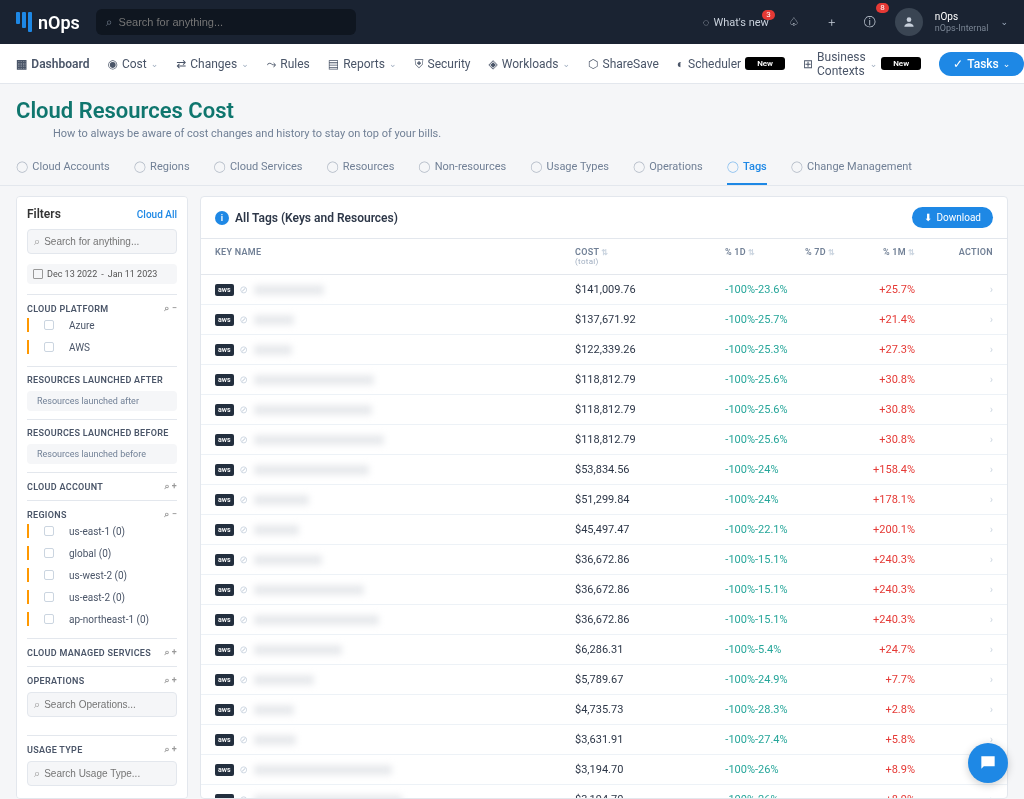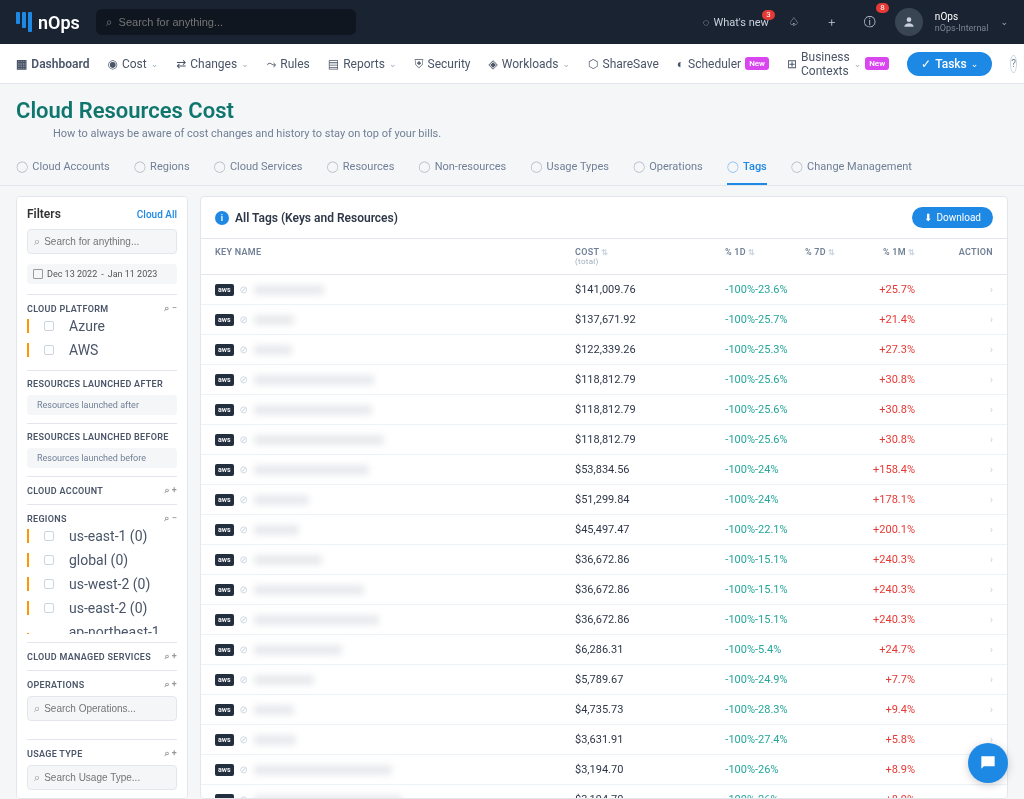--- a/index.html
+++ b/index.html
@@ -21,21 +21,21 @@
 .icon-btn { width: 26px; height: 26px; border-radius: 50%; display: flex; align-items: center; justify-content: center; position: relative; cursor: pointer; }
 .avatar-circle { width: 28px; height: 28px; background: #3a4553; border-radius: 50%; display: flex; align-items: center; justify-content: center; }
 .user-info { display: flex; flex-direction: column; font-size: 10px; line-height: 1.2; }
 .user-info .name { color: #fff; }
 .user-info .org { color: #7a8594; font-size: 9px; }
 
 
 .navbar { background: #fff; height: 40px; display: flex; align-items: center; padding: 0 16px; gap: 18px; border-bottom: 1px solid #e3e7ed; font-size: 12px; color: #4a5568; }
 .nav-item { display: flex; align-items: center; gap: 4px; cursor: pointer; }
 .nav-item.active { font-weight: 600; }
-.nav-badge-new { background: #d946ef; color: #fff; font-size: 8px; padding: 2px 4px; border-radius: 3px; font-weight: 600; }
+.nav-badge-new { background: #000000; color: #fff; font-size: 8px; padding: 2px 12px; border-radius: 3px; font-weight: 600; }
 .tasks-btn { margin-left: auto; background: #1e88e5; color: #fff; padding: 5px 14px; border-radius: 14px; display: flex; align-items: center; gap: 4px; font-weight: 500; }
 
 
 .page-header { padding: 14px 16px 10px; }
 .page-header h1 { font-size: 22px; color: #0f766e; font-weight: 600; }
 .page-header p { font-size: 11px; color: #718096; margin-top: 4px; padding-left: 37px; }
 
 
 .tabs { display: flex; align-items: center; padding: 0 16px; gap: 24px; font-size: 11px; color: #718096; border-bottom: 1px solid #e3e7ed; }
 .tab-item { padding: 10px 0; display: flex; align-items: center; gap: 4px; cursor: pointer; border-bottom: 2px solid transparent; }
@@ -47,21 +47,21 @@
 .filters-head { display: flex; justify-content: space-between; align-items: center; margin-bottom: 8px; }
 .filters-head .title { font-weight: 600; font-size: 12px; }
 .clear-all { color: #1e88e5; font-size: 10px; font-weight: 500; cursor: pointer; }
 .filter-search { display: flex; align-items: center; background: #f5f6f8; border: 1px solid #e3e7ed; border-radius: 4px; padding: 5px 6px; margin-bottom: 10px; color: #999; }
 .filter-search input { border: none; background: transparent; outline: none; font-size: 10px; width: 100%; margin-left: 4px; }
 .date-range { display: flex; align-items: center; gap: 4px; background: #f5f6f8; padding: 5px 6px; border-radius: 4px; margin-bottom: 10px; font-size: 9px; color: #555; }
 .date-range .cal { width: 10px; height: 10px; border: 1px solid #999; border-radius: 1px; }
 .filter-section { border-top: 1px solid #e3e7ed; padding: 8px 0; }
 .filter-section-head { display: flex; justify-content: space-between; align-items: center; text-transform: uppercase; font-size: 9px; font-weight: 600; color: #4a5568; letter-spacing: 0.3px; }
 .filter-section-head .icons { display: flex; gap: 2px; color: #999; }
-.platform-item, .region-item { display: flex; align-items: center; gap: 15px; padding: 4px 0; font-size: 14px; color: #4a5568; }
+.platform-item, .region-item { display: flex; align-items: center; gap: 15px; padding: 4px 0; font-size: 10px; color: #4a5568; }
 .platform-item .bar, .region-item .bar { width: 2px; height: 14px; }
 .bar.orange { background: #ff9800; }
 .checkbox { width: 10px; height: 10px; border: 1px solid #cbd5e0; border-radius: 2px; }
 .launched-box { background: #f5f6f8; padding: 5px 6px; border-radius: 4px; margin-top: 6px; font-size: 9px; color: #718096; display: flex; align-items: center; gap: 4px; }
 
 
 .content { flex: 1; margin: 10px 16px 10px 12px; background: #fff; border: 1px solid #e3e7ed; border-radius: 4px; display: flex; flex-direction: column; overflow: hidden; }
 .content-head { display: flex; align-items: center; justify-content: space-between; padding: 10px 14px; border-bottom: 1px solid #e3e7ed; }
 .content-head .left { display: flex; align-items: center; gap: 6px; font-weight: 600; font-size: 12px; color: #2d3748; }
 .info-icon { width: 14px; height: 14px; border-radius: 50%; background: #1e88e5; color: #fff; font-size: 9px; display: flex; align-items: center; justify-content: center; }
@@ -577,21 +577,21 @@
         </div>
         <div class="table-row">
           <div class="td-key">
             <span class="aws-badge">aws</span>
             <span class="tag-ic">⊘</span>
             <span class="blur-text" style="width:40px">xxxxxxxx</span>
           </div>
           <div class="td-cost">$4,735.73</div>
           <div class="td-1d neg">-100%</div>
           <div class="td-7d neg">-28.3%</div>
-          <div class="td-1m pos">+9.4%</div>
+          <div class="td-1m pos">+2.8%</div>
           <div class="td-action">›</div>
         </div>
         <div class="table-row">
           <div class="td-key">
             <span class="aws-badge">aws</span>
             <span class="tag-ic">⊘</span>
             <span class="blur-text" style="width:42px">xxxxxxxx</span>
           </div>
           <div class="td-cost">$3,631.91</div>
           <div class="td-1d neg">-100%</div>

